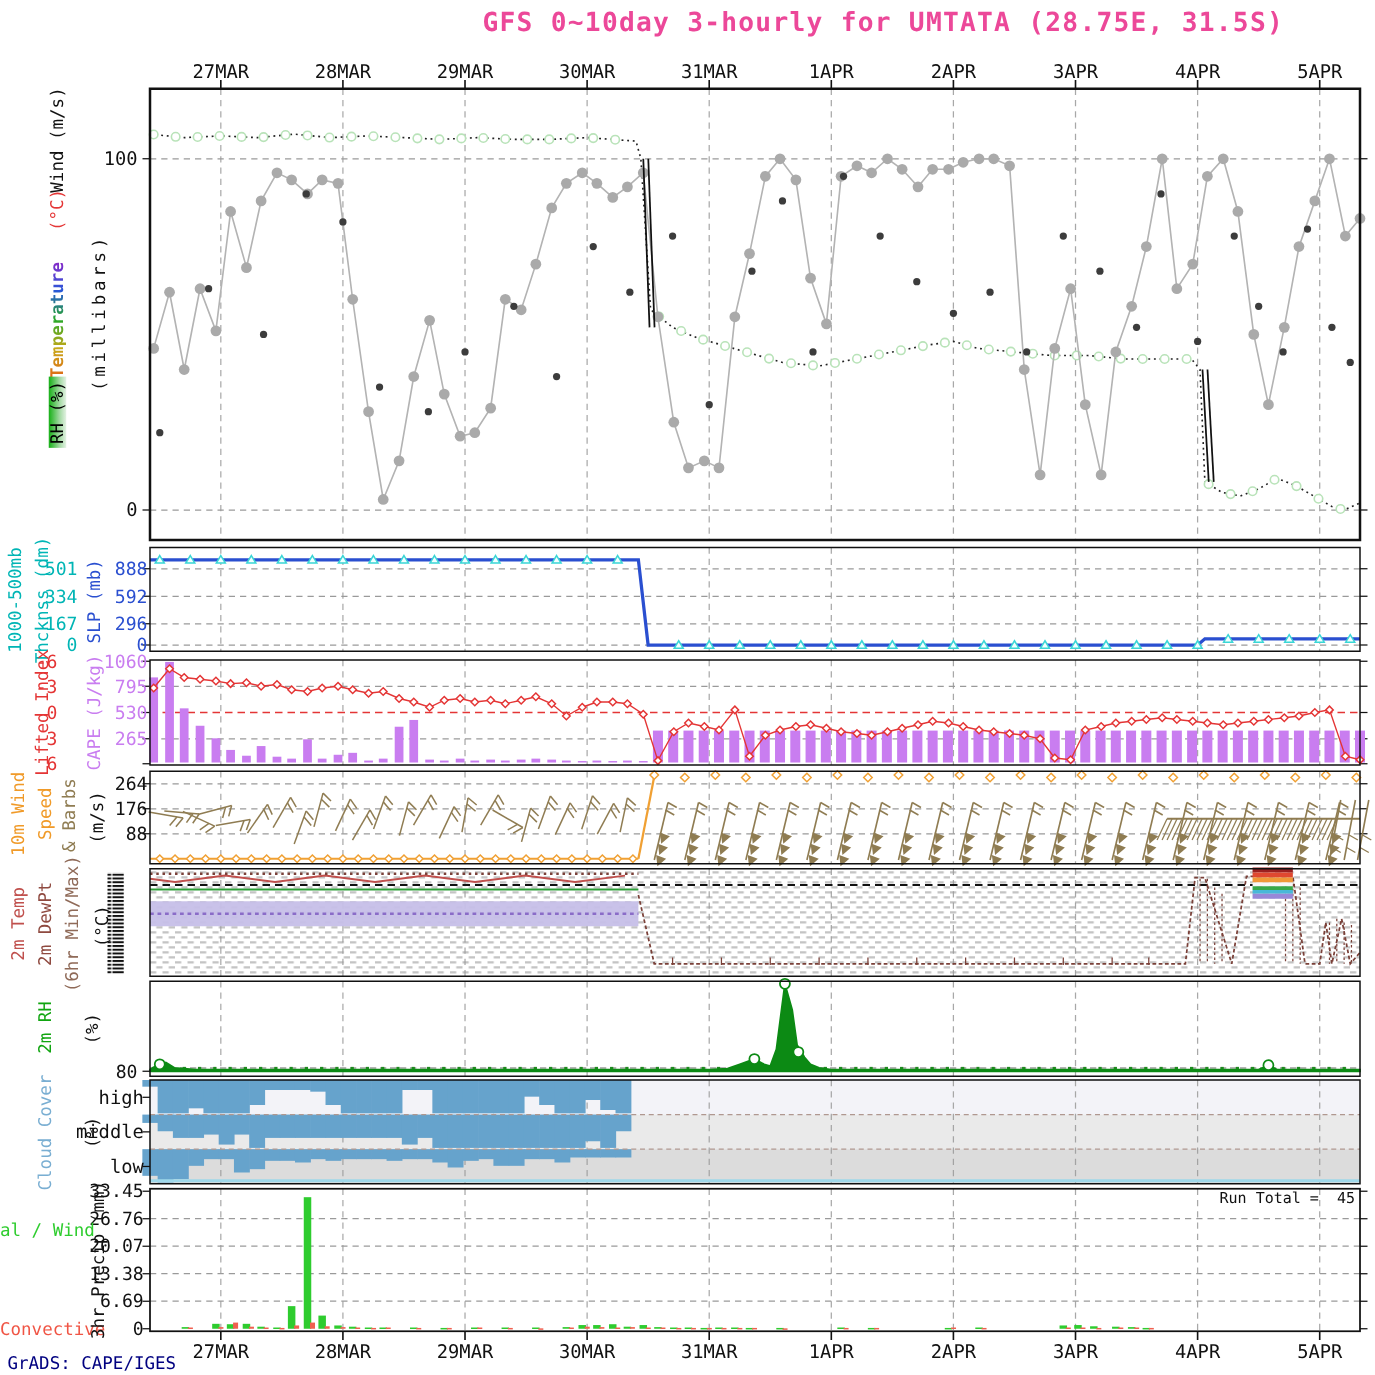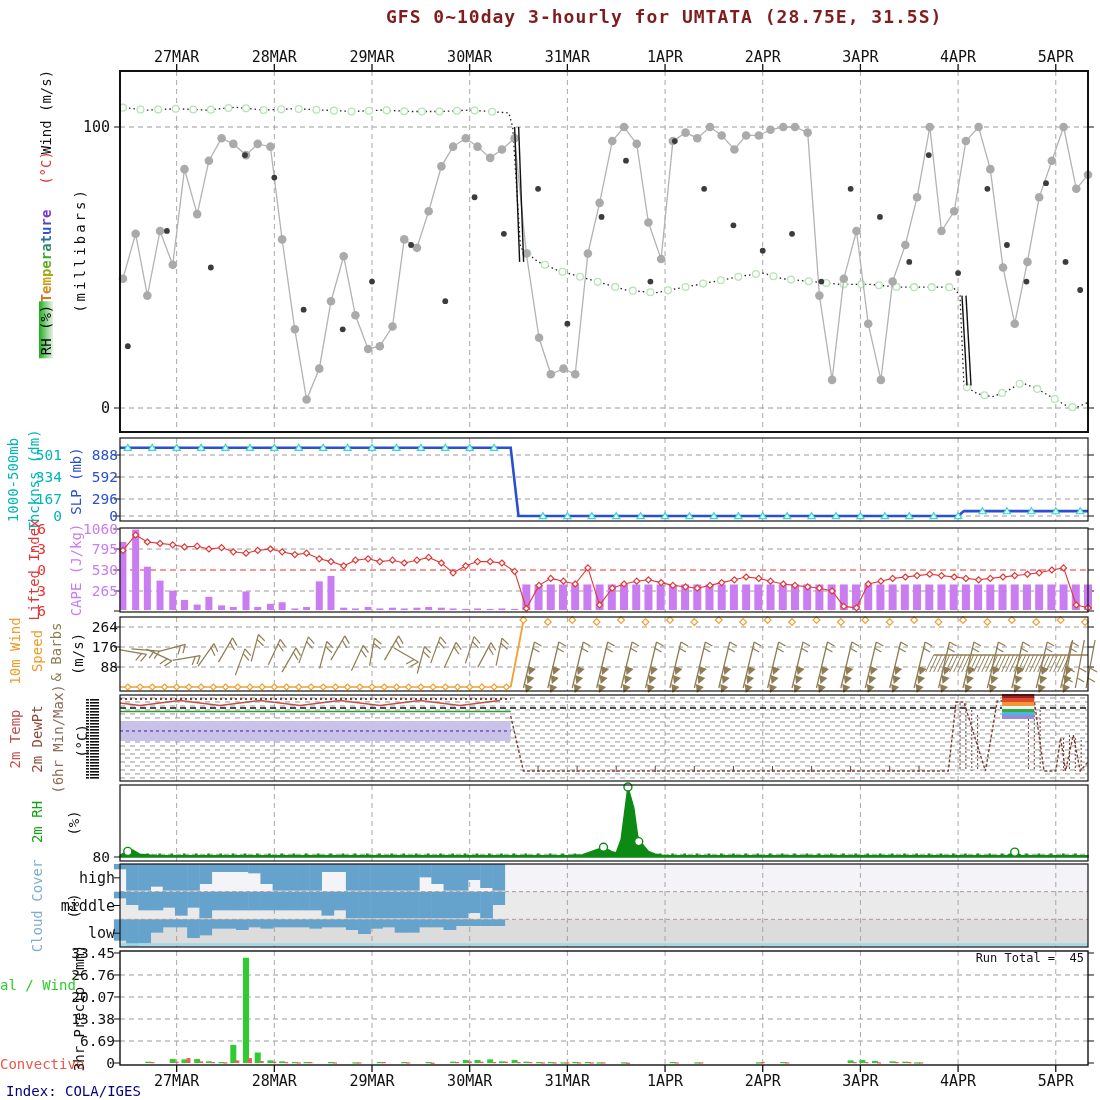--- a/index.html
+++ b/index.html
@@ -1,19 +1,19 @@
 <!DOCTYPE html>
 <html><head>
 <meta charset="utf-8">
 <style>
   html,body{margin:0;padding:0;background:#fff;}
   #fig{position:relative;width:1100px;height:1100px;background:#fff;
        font-family:"DejaVu Sans Mono","Liberation Mono",monospace;overflow:hidden;}
-  .title{position:absolute;left:386px;top:6px;font-size:18px;font-weight:bold;
-         letter-spacing:1px;color:#7f1d1d;white-space:nowrap;}
+  .title{position:absolute;left:386px;top:6px;font-size:21px;font-weight:bold;
+         letter-spacing:1px;color:#ec4899;white-space:nowrap;}
   .vlab{position:absolute;transform:translate(-50%,-50%) rotate(-90deg);
         white-space:nowrap;font-size:14px;line-height:14px;}
   .hlab{position:absolute;white-space:nowrap;font-size:14px;}
   .ls3{letter-spacing:3px;}
   .temp-lab{color:#1fa32a;font-weight:bold;}
   @supports ((-webkit-background-clip:text) or (background-clip:text)){
     .temp-lab{background:linear-gradient(to right,#e06818,#c8a818,#28a828,#2858d8,#8828c8);
       -webkit-background-clip:text;background-clip:text;color:transparent;}
   }
   .rh-lab{background:linear-gradient(to bottom,#16b016,#9fd89f 60%,#e4f2e4);
@@ -1291,14 +1291,14 @@
   <div class="vlab" style="left:74px;top:823px;color:#111;">(%)</div>
 
   <div class="vlab" style="left:37px;top:906px;color:#79aed2;">Cloud Cover</div>
   <div class="vlab" style="left:74px;top:906px;color:#111;">(%)</div>
 
   <div class="hlab" style="left:0px;top:977px;color:#2ecc2e;">al / Wind</div>
   <div class="hlab" style="left:0px;top:1056px;color:#f05545;">Convective</div>
   <div class="vlab" style="left:79px;top:1008px;color:#111;">3hr Precip (mm)</div>
 
   <div class="runtotal">Run Total =  45</div>
-  <div class="credit">Index: COLA/IGES</div>
+  <div class="credit">GrADS: CAPE/IGES</div>
 </div>
 
 </body></html>

